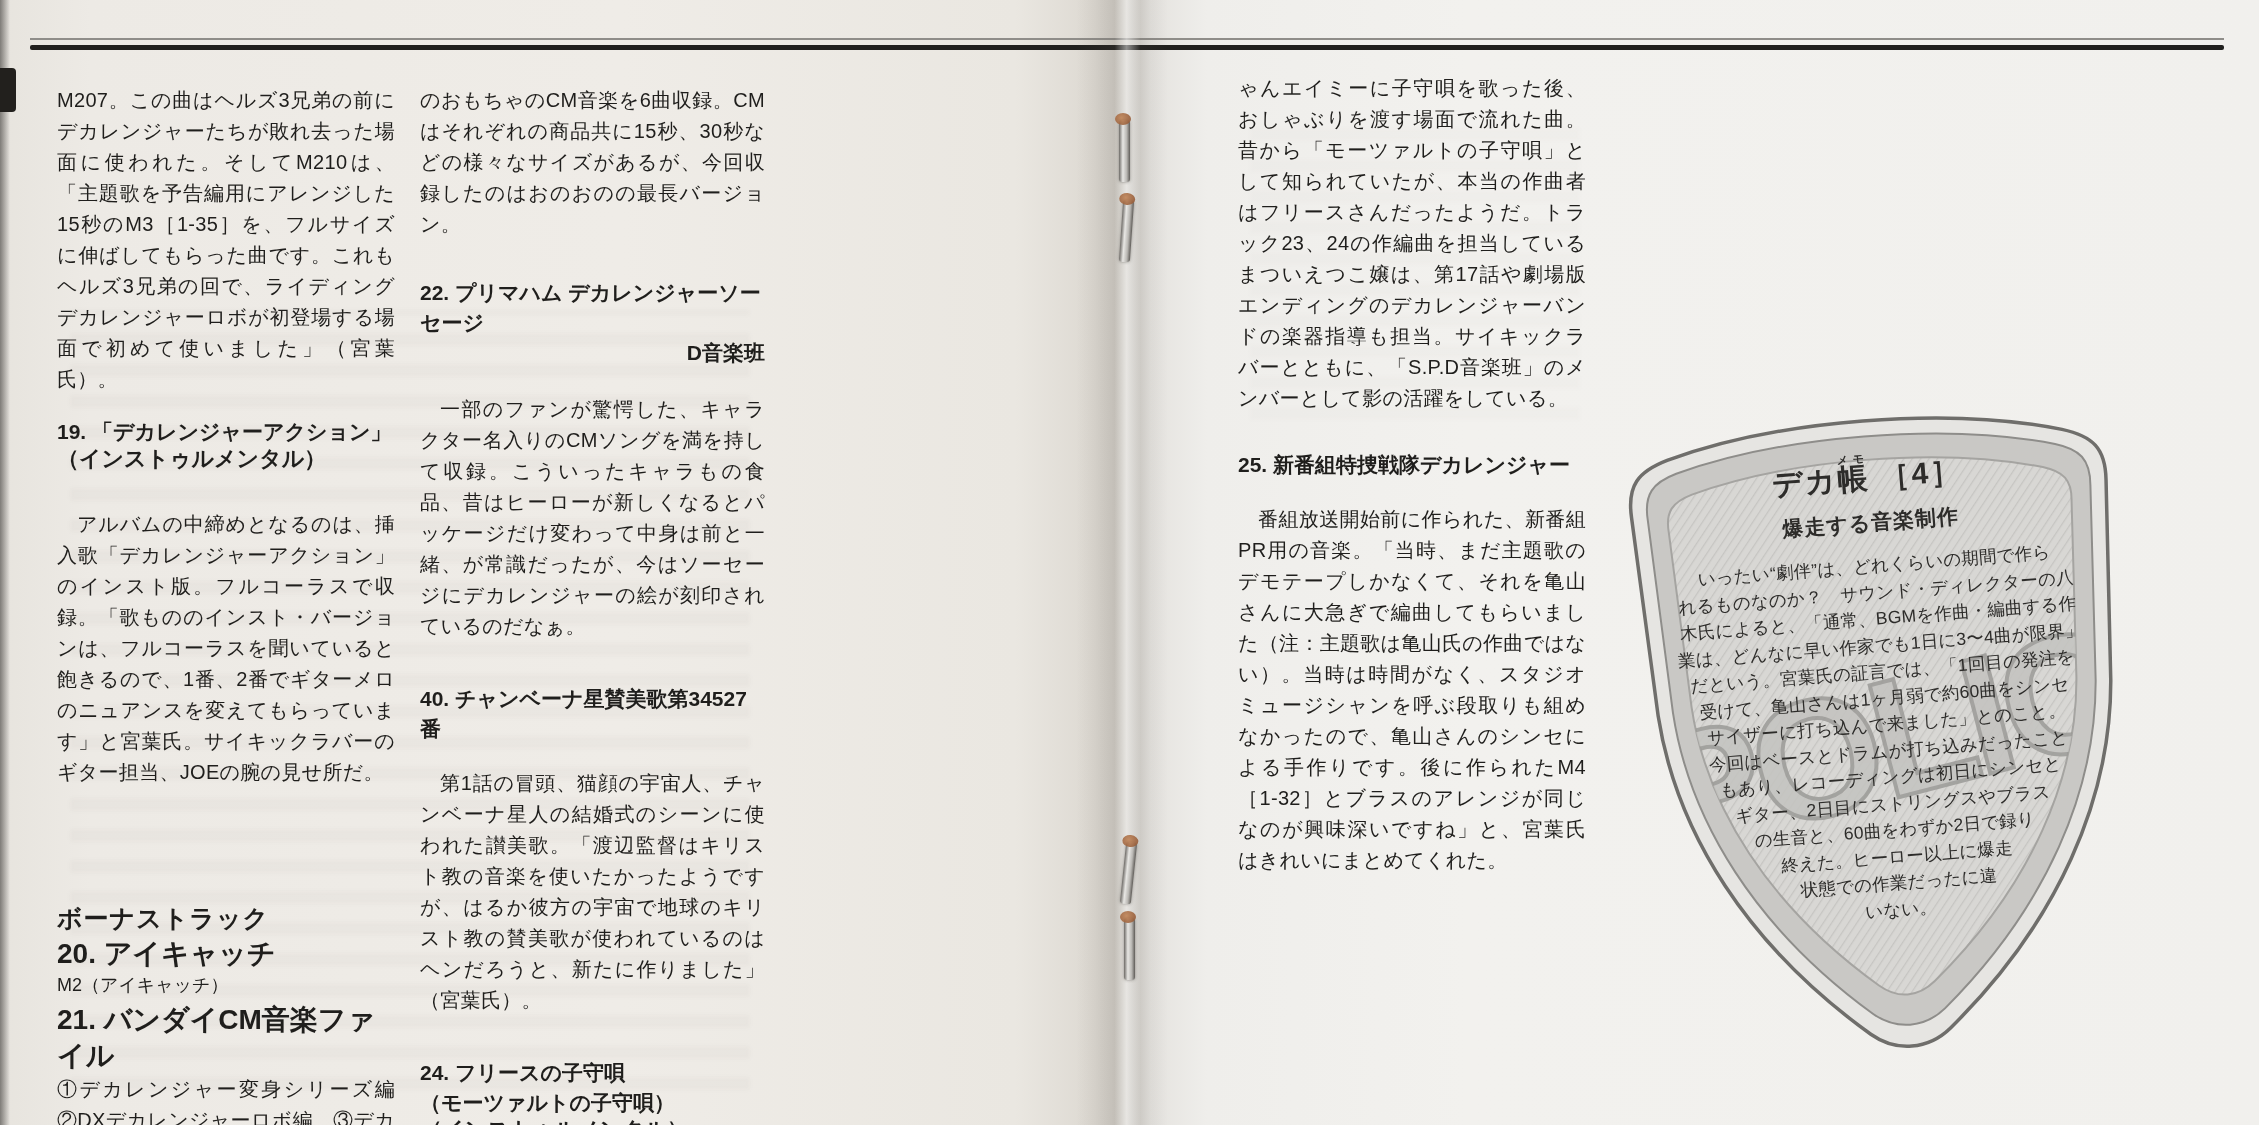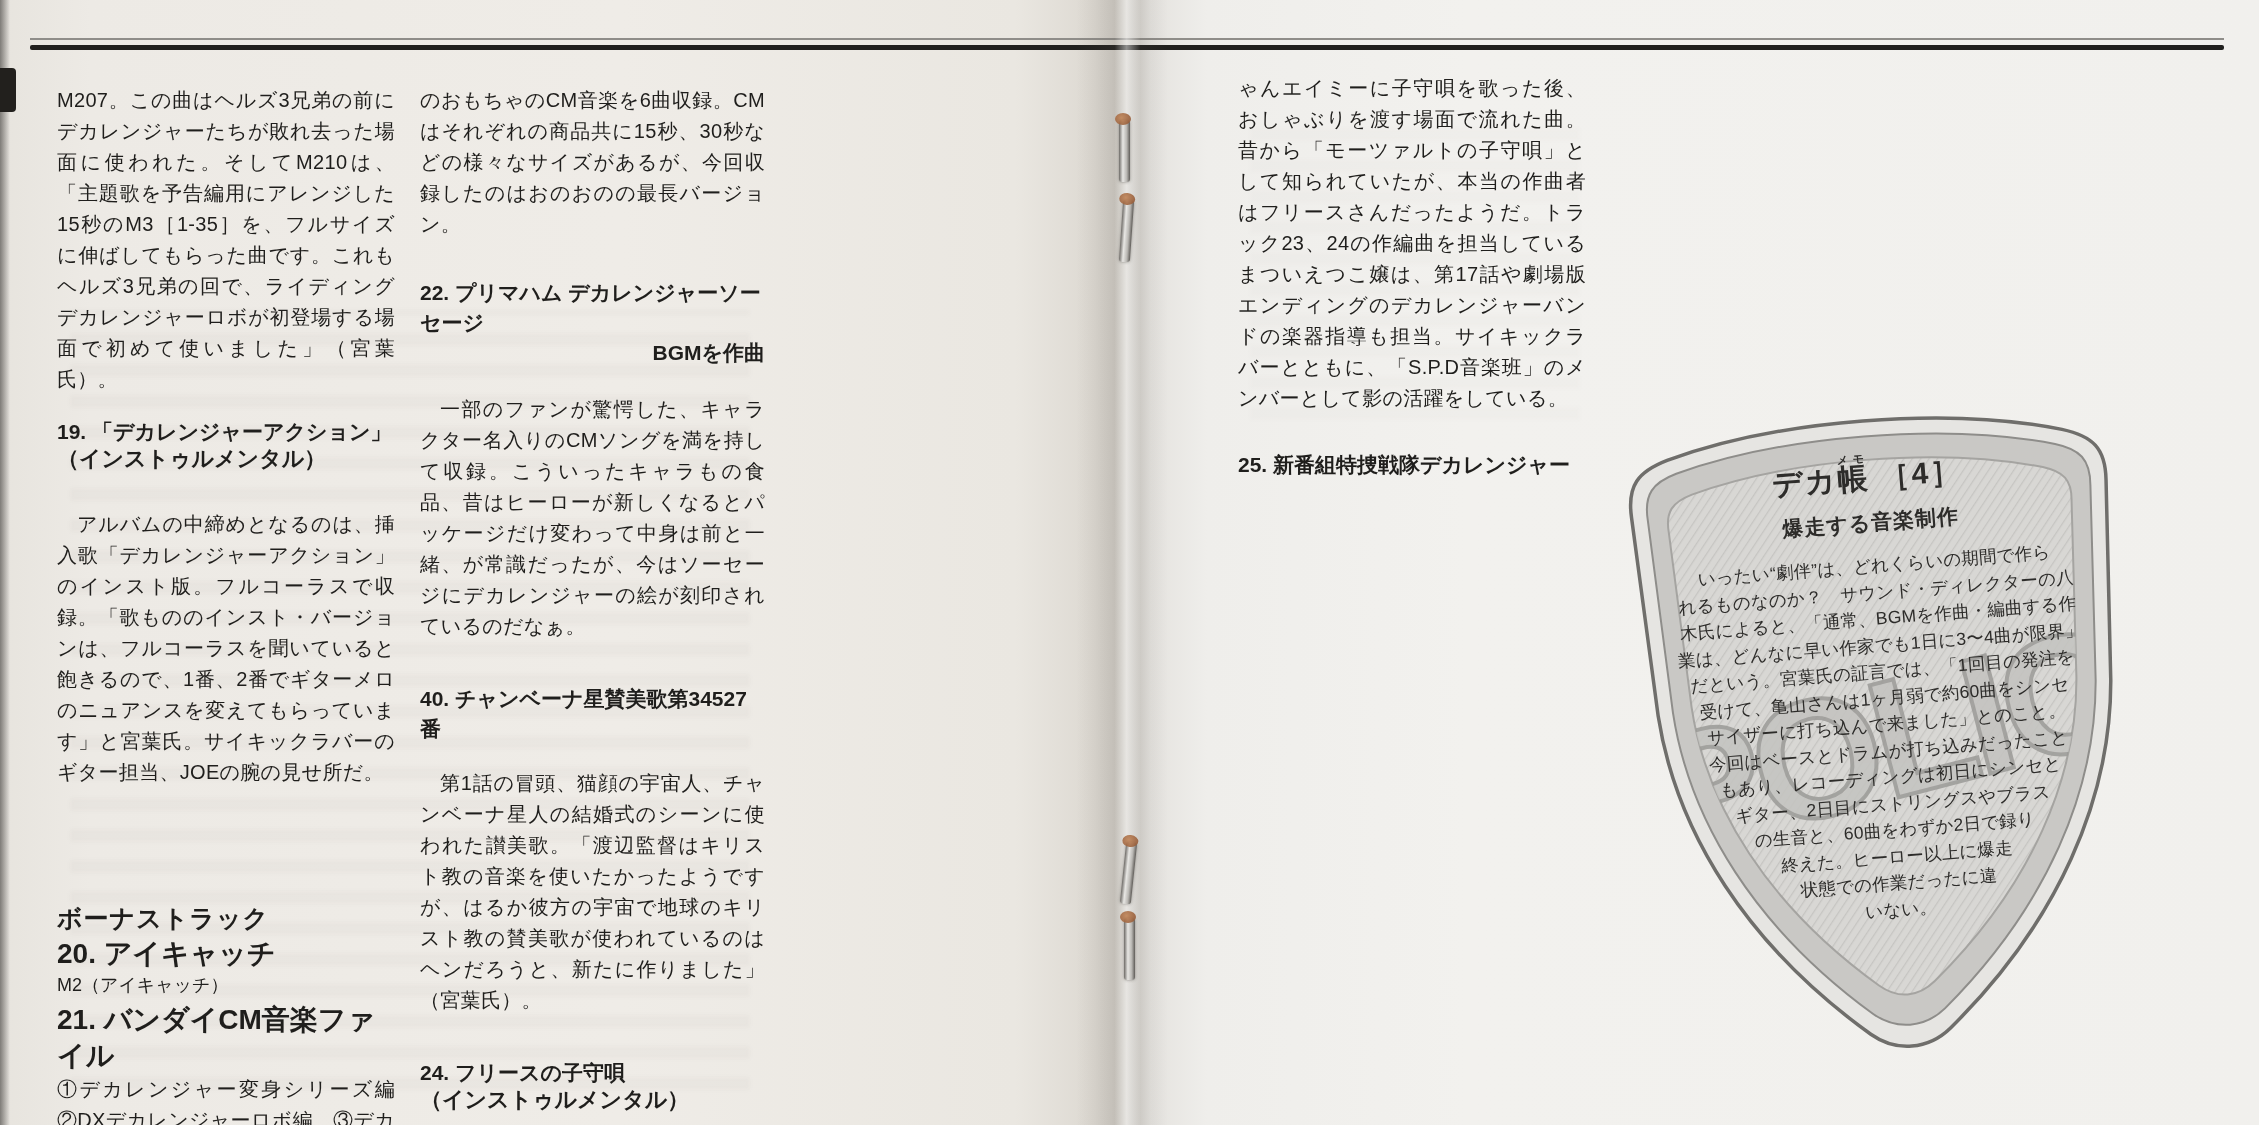--- a/index.html
+++ b/index.html
@@ -92,35 +92,37 @@
     <div class="note">M2（アイキャッチ）</div>
     <div class="h h-track" style="margin-top:4px;">21. バンダイCM音楽ファイル</div>
     <p class="tracklist">①デカレンジャー変身シリーズ編　②DXデカレンジャーロボ編　③デカマスター変身シリーズ編　④DXデカベースロボ編　⑤ブレスロットル・DXデカバイクロボ編　⑥DXデカウイングロボ編</p>
 
   </div>
 
   <div class="col" style="left:420px;top:85px;width:345px;">
     <p>のおもちゃのCM音楽を6曲収録。CMはそれぞれの商品共に15秒、30秒などの様々なサイズがあるが、今回収録したのはおのおのの最長バージョン。</p>
     <div style="margin-top:38px;">
       <div class="h h-main">22. プリマハム デカレンジャーソーセージ</div>
-      <div class="h-right">BGMを作曲</div>
+      <div class="h-right">D音楽班</div>
     </div>
     <p class="ind" style="margin-top:26px;">一部のファンが驚愕した、キャラクター名入りのCMソングを満を持して収録。こういったキャラもの食品、昔はヒーローが新しくなるとパッケージだけ変わって中身は前と一緒、が常識だったが、今はソーセージにデカレンジャーの絵が刻印されているのだなぁ。</p>
     <div class="h h-main" style="margin-top:42px;">40. チャンベーナ星賛美歌第34527番</div>
     <p class="ind" style="margin-top:24px;">第1話の冒頭、猫顔の宇宙人、チャンベーナ星人の結婚式のシーンに使われた讃美歌。「渡辺監督はキリスト教の音楽を使いたかったようですが、はるか彼方の宇宙で地球のキリスト教の賛美歌が使われているのはヘンだろうと、新たに作りました」（宮葉氏）。</p>
     <div style="margin-top:42px;">
       <div class="h h-main">24. フリースの子守唄</div>
+      <div class="h h-main">（モーツァルトの子守唄）</div>
       <div class="h-sub">（インストゥルメンタル）</div>
     </div>
     <p class="ind" style="margin-top:26px;">第12話『ベビーシッター・シンドローム』のクライマックスで、ウメコが宇宙人の赤ち</p>
   </div>
 
   <div class="col" style="left:1238px;top:73px;width:348px;">
     <p>ゃんエイミーに子守唄を歌った後、おしゃぶりを渡す場面で流れた曲。昔から「モーツァルトの子守唄」として知られていたが、本当の作曲者はフリースさんだったようだ。トラック23、24の作編曲を担当しているまついえつこ嬢は、第17話や劇場版エンディングのデカレンジャーバンドの楽器指導も担当。サイキックラバーとともに、「S.P.D音楽班」のメンバーとして影の活躍をしている。</p>
     <div class="h h-main" style="margin-top:36px;">25. 新番組特捜戦隊デカレンジャー</div>
+    <p class="ind" style="margin-top:24px;">番組放送開始前に作られた、新番組PR用の音楽。「当時、まだ主題歌のデモテープしかなくて、それを亀山さんに大急ぎで編曲してもらいました（注：主題歌は亀山氏の作曲ではない）。当時は時間がなく、スタジオミュージシャンを呼ぶ段取りも組めなかったので、亀山さんのシンセによる手作りです。後に作られたM4［1-32］とブラスのアレンジが同じなのが興味深いですね」と、宮葉氏はきれいにまとめてくれた。</p>
   </div>
 
   <div class="badge">
     <svg viewBox="0 0 520 690" width="520" height="690">
       <defs>
         <clipPath id="shieldClip">
           <path d="M84 82 C186 54 334 54 436 82 C456 88 464 97 462 118 L453 294 C446 394 392 498 288 586 C270 601 250 601 232 586 C128 498 74 394 67 294 L58 118 C56 97 64 88 84 82 Z"></path>
         </clipPath>
         <pattern id="hatch" width="7" height="7" patternTransform="rotate(38)" patternUnits="userSpaceOnUse">
           <rect width="7" height="7" fill="#d8d7d4"></rect>

